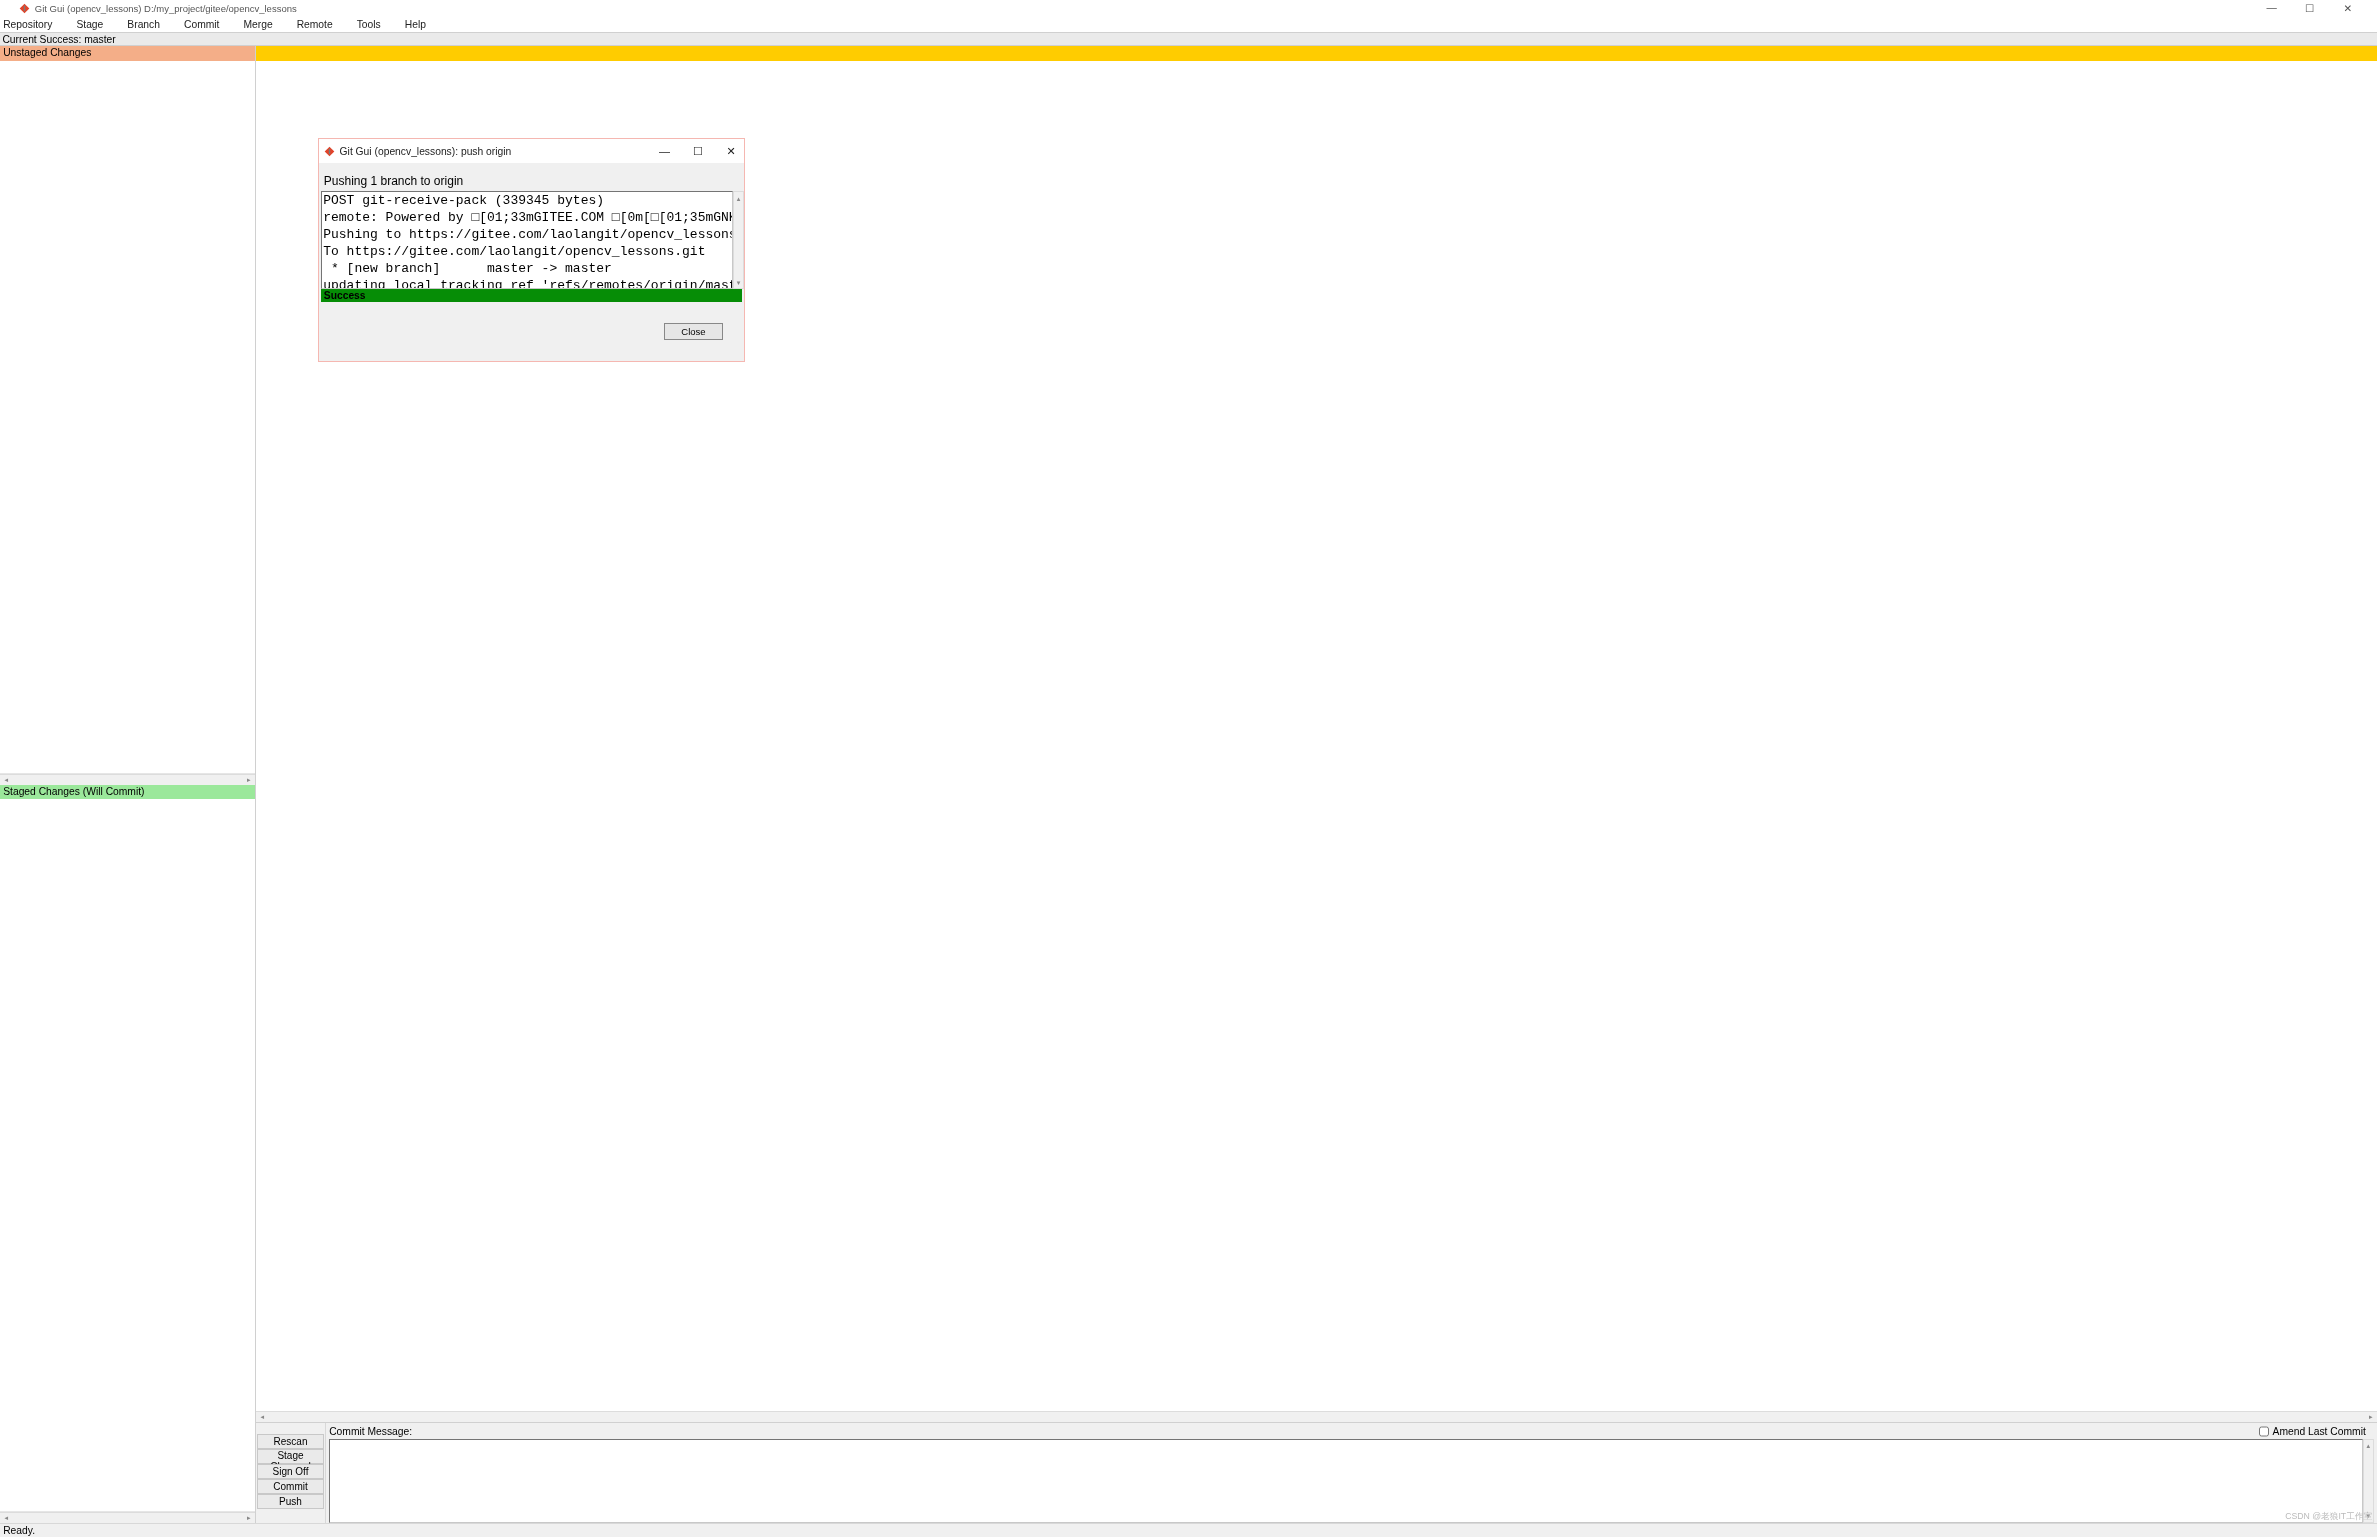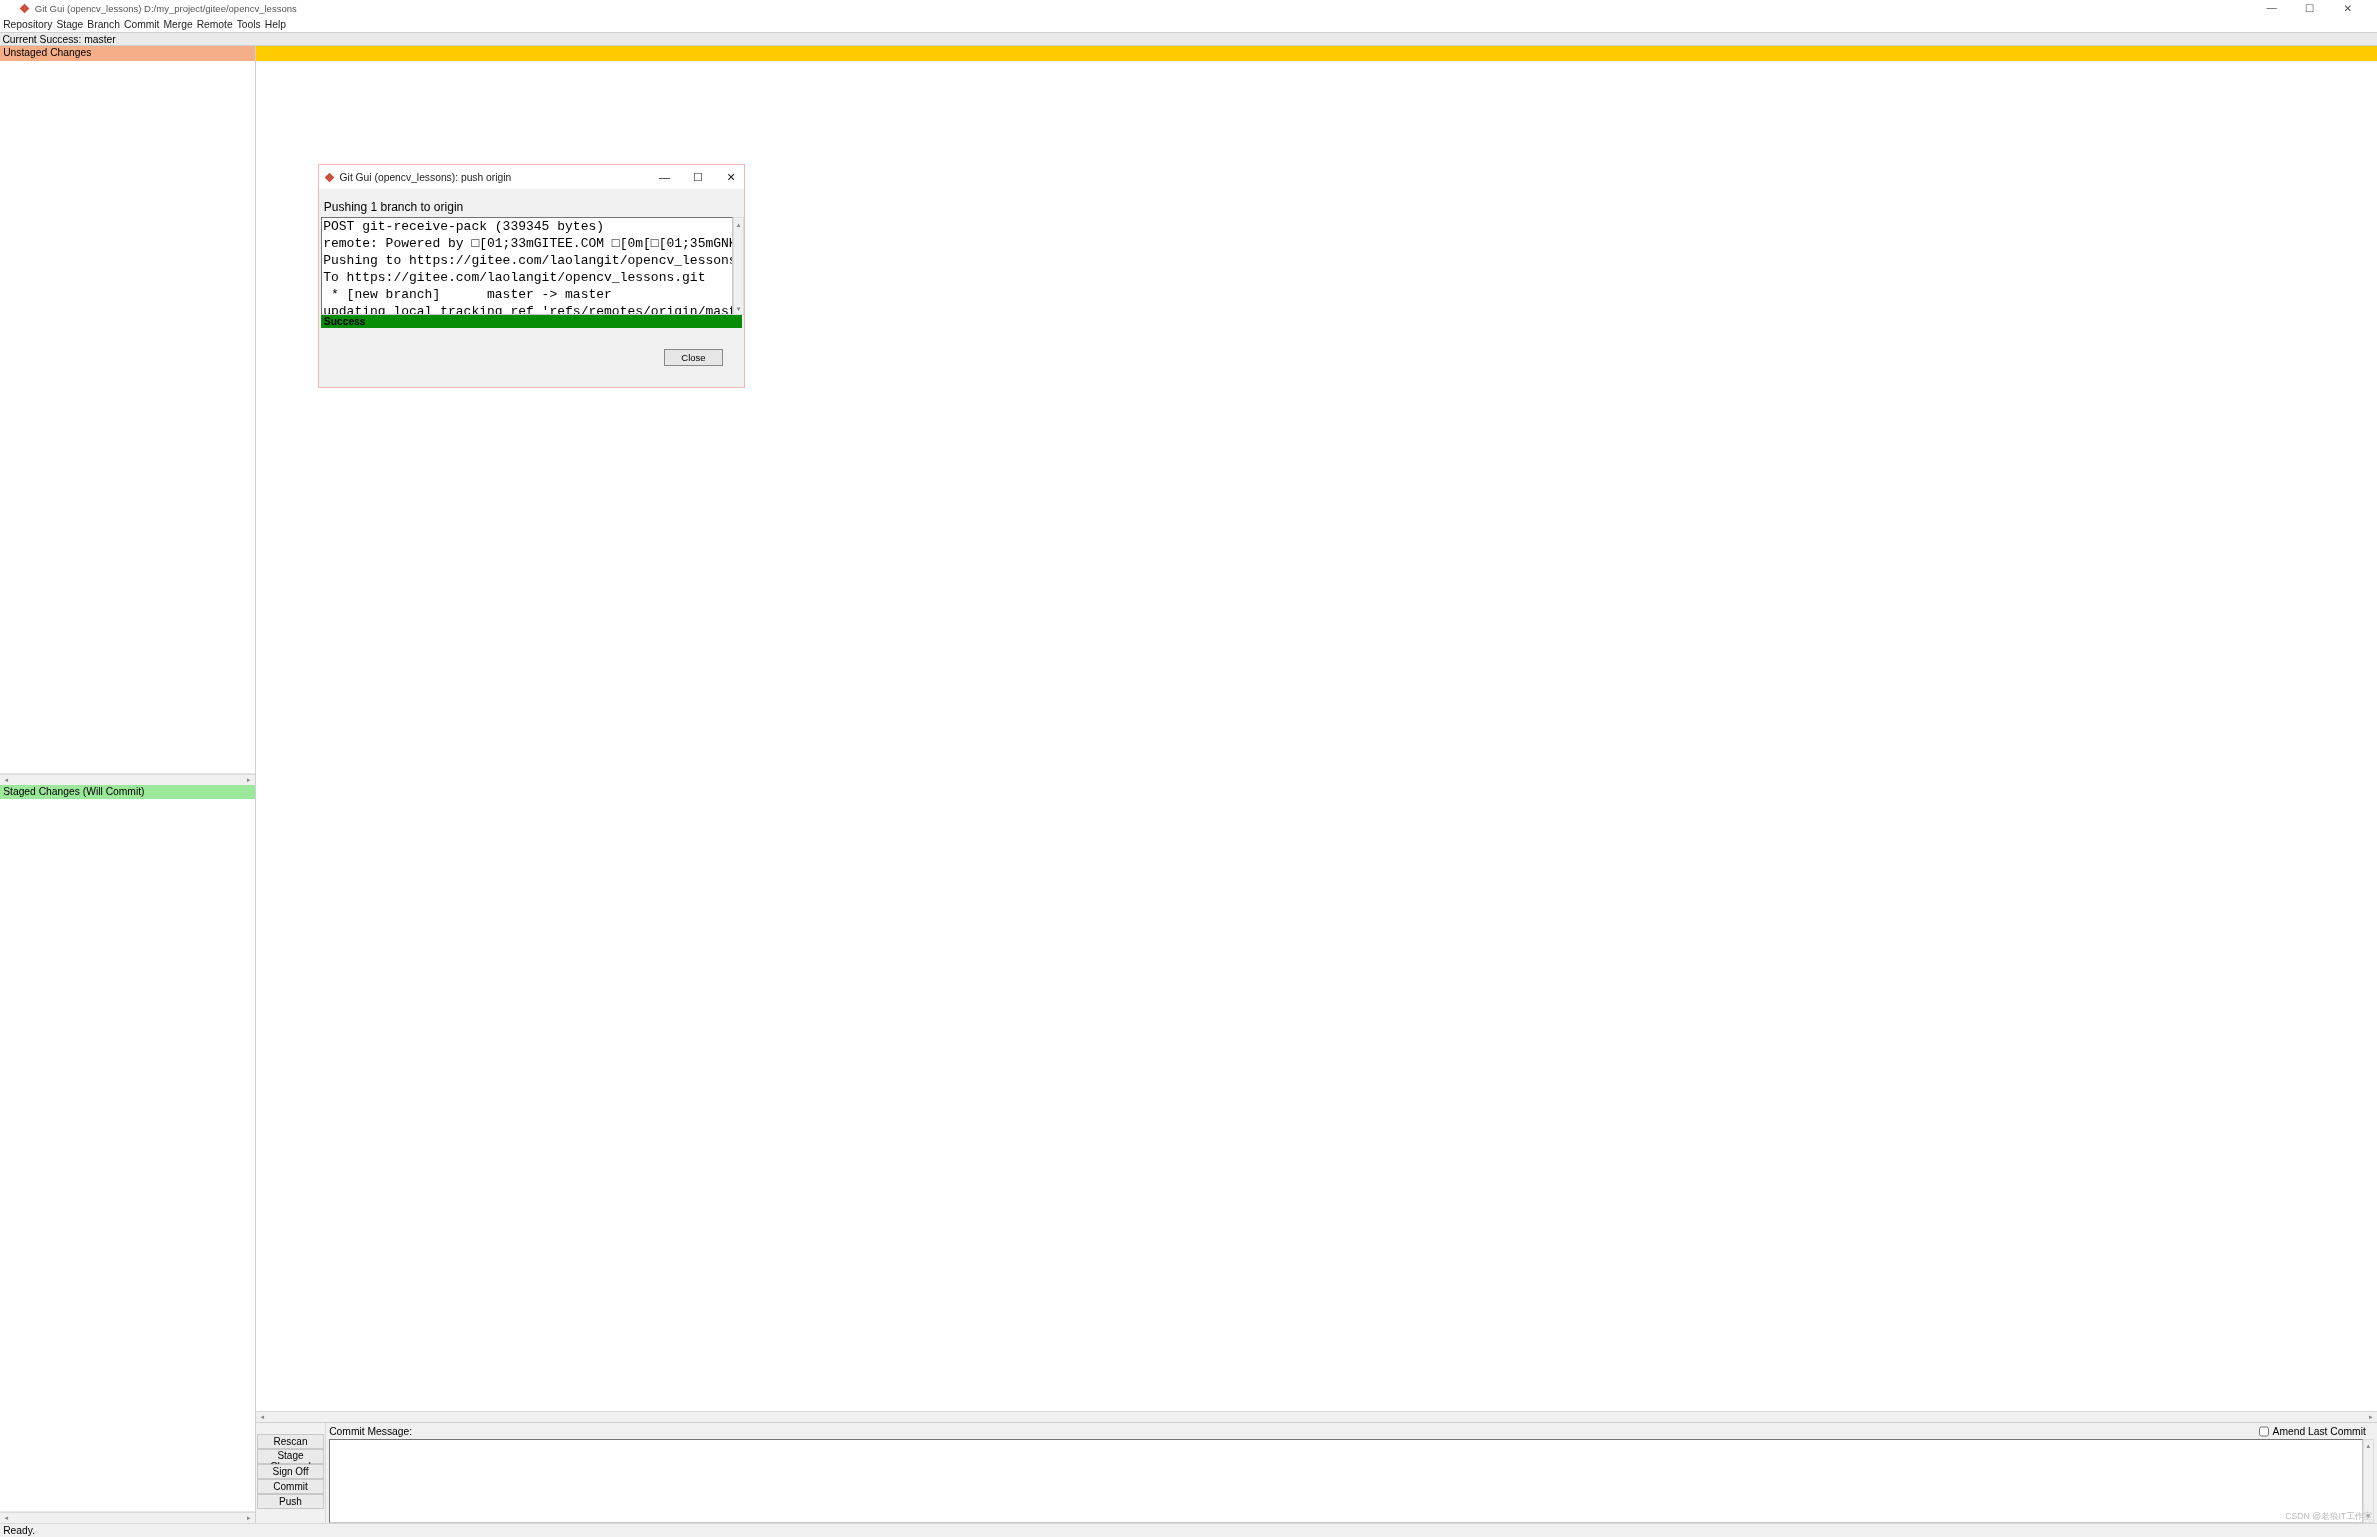--- a/index.html
+++ b/index.html
@@ -28,21 +28,21 @@
   .titlebar .title { flex: 1; }
   .titlebar .winbtns { display: flex; gap: 17.4px; color: #555; }
   .titlebar .winbtn { width: 20.6px; text-align: center; cursor: default; font-size: 10.3px; }
   .menubar {
     height: 16px;
     display: flex; align-items: center;
     padding: 0 3.2px;
     background: #fff;
     font-size: 10.3px;
     color: #222;
-    gap: 4px;
+    gap: 24px;
   }
   .menubar span { cursor: default; }
   .branchbar {
     height: 14.3px;
     background: #eaeaea;
     border-top: 0.8px solid #d0d0d0;
     border-bottom: 0.8px solid #d0d0d0;
     font-size: 10.3px;
     padding: 0 2.4px;
     display: flex; align-items: center;
@@ -172,21 +172,21 @@
     pointer-events: none;
   }
   
   .overlay {
     position: fixed;
     left: 0; top: 0; right: 0; bottom: 0;
     pointer-events: none;
   }
   .dialog {
     position: absolute;
-    left: 318px; top: 164px;
+    left: 318px; top: 138px;
     width: 427px;
     border: 1.6px solid #f5b7b1;
     background: #f0f0f0;
     pointer-events: auto;
     display: flex; flex-direction: column;
     font-size: 9.5px;
   }
   .dialog .dlg-titlebar {
     height: 24px;
     display: flex; align-items: center;

